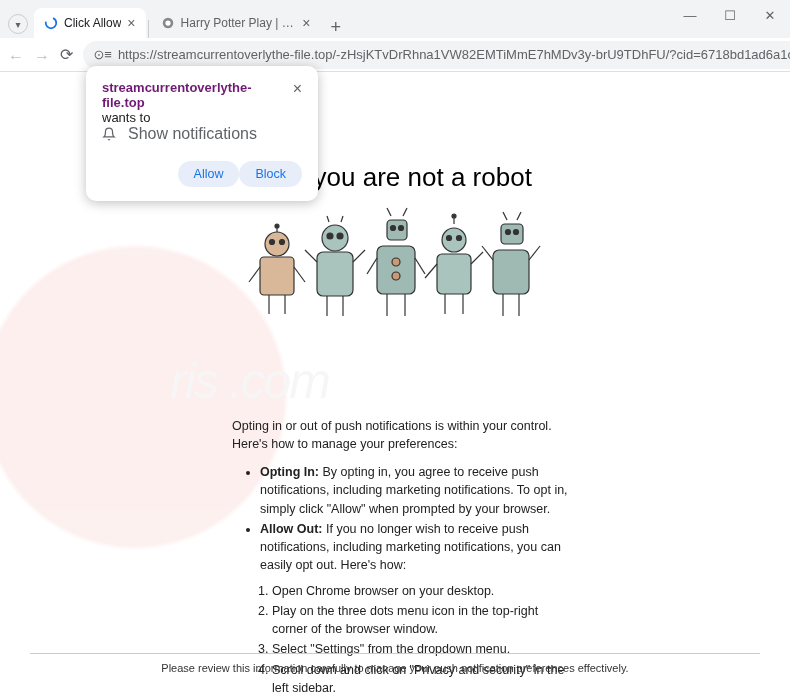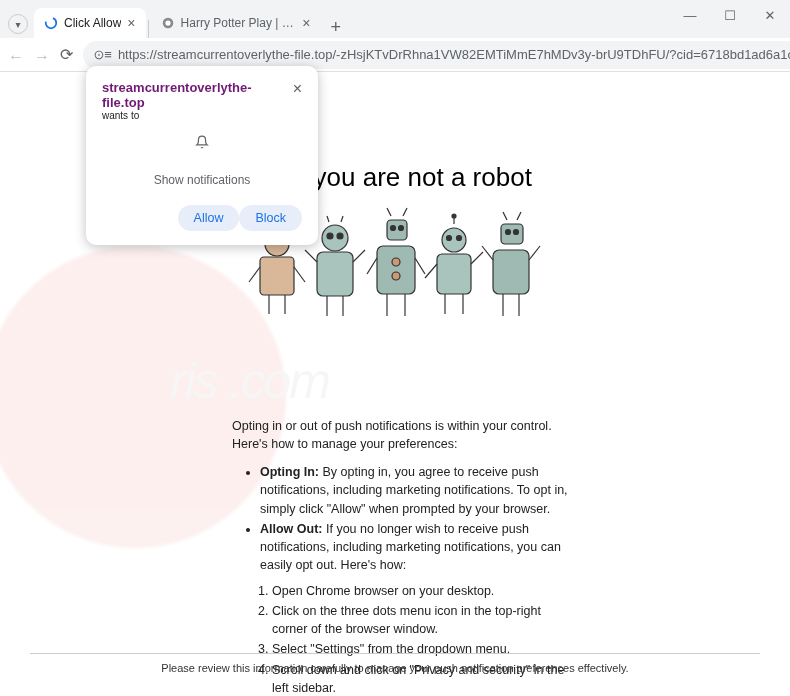--- a/index.html
+++ b/index.html
@@ -37,23 +37,23 @@
 .textblock p { margin-bottom: 10px; }
 .textblock ul { padding-left: 28px; margin-bottom: 8px; }
 .textblock ol { padding-left: 40px; }
 .textblock li { margin-bottom: 2px; }
 
 .footer { position: absolute; bottom: 10px; left: 0; right: 0; text-align: center; font-size: 11px; color: #333; border-top: 1px solid #ccc; padding-top: 8px; margin: 12px 30px; }
 
 .perm { position: absolute; top: 66px; left: 86px; width: 232px; background: #fff; border-radius: 10px; box-shadow: 0 2px 12px rgba(0,0,0,0.25); padding: 14px 16px 14px 16px; z-index: 100; }
 .perm-head { display: flex; justify-content: space-between; align-items: flex-start; }
 .perm-title { font-size: 13px; font-weight: 600; color: #701a75; }
-.perm-sub { font-size: 10px; color: #202124; margin-bottom: 14px; }
+.perm-sub { font-size: 13px; color: #202124; }
 .perm-close { font-size: 16px; color: #5f6368; cursor: pointer; }
-.perm-row { display: flex; align-items: center; gap: 24px; font-size: 12px; color: #5f6368; margin-bottom: 18px; flex-direction: column; }
+.perm-row { display: flex; align-items: center; gap: 12px; font-size: 16px; color: #5f6368; margin-bottom: 18px; }
 .perm-btns { display: flex; gap: 0; justify-content: flex-end; }
 .perm-btn { background: #e8eef9; border: none; border-radius: 16px; padding: 6px 16px; font-size: 12.5px; color: #1a73e8; cursor: pointer; }
 </style>
 </head>
 <body>
 
 <div class="titlebar">
   <div class="chev">▾</div>
   <div class="tab active">
     <svg class="tab-favicon" viewBox="0 0 16 16">
@@ -158,21 +158,21 @@
   </svg>
 
   <div class="textblock">
     <p>Opting in or out of push notifications is within your control. Here's how to manage your preferences:</p>
     <ul>
       <li><b>Opting In:</b><span> By opting in, you agree to receive push notifications, including marketing notifications. To opt in, simply click "Allow" when prompted by your browser.</span></li>
       <li><b>Allow Out:</b><span> If you no longer wish to receive push notifications, including marketing notifications, you can easily opt out. Here's how:</span></li>
     </ul>
     <ol id="steps">
         <li>Open Chrome browser on your desktop.</li>
-        <li>Click on the three dots menu icon in the top-right corner of the browser window.</li>
+        <li>Play on the three dots menu icon in the top-right corner of the browser window.</li>
         <li>Select "Settings" from the dropdown menu.</li>
         <li>Scroll down and click on "Privacy and security" in the left sidebar.</li>
       </ol>
   </div>
 
   <div class="footer">Please review this information carefully to manage your push notification preferences effectively.</div>
 </div>
 
 <div class="perm">
   <div class="perm-head">

